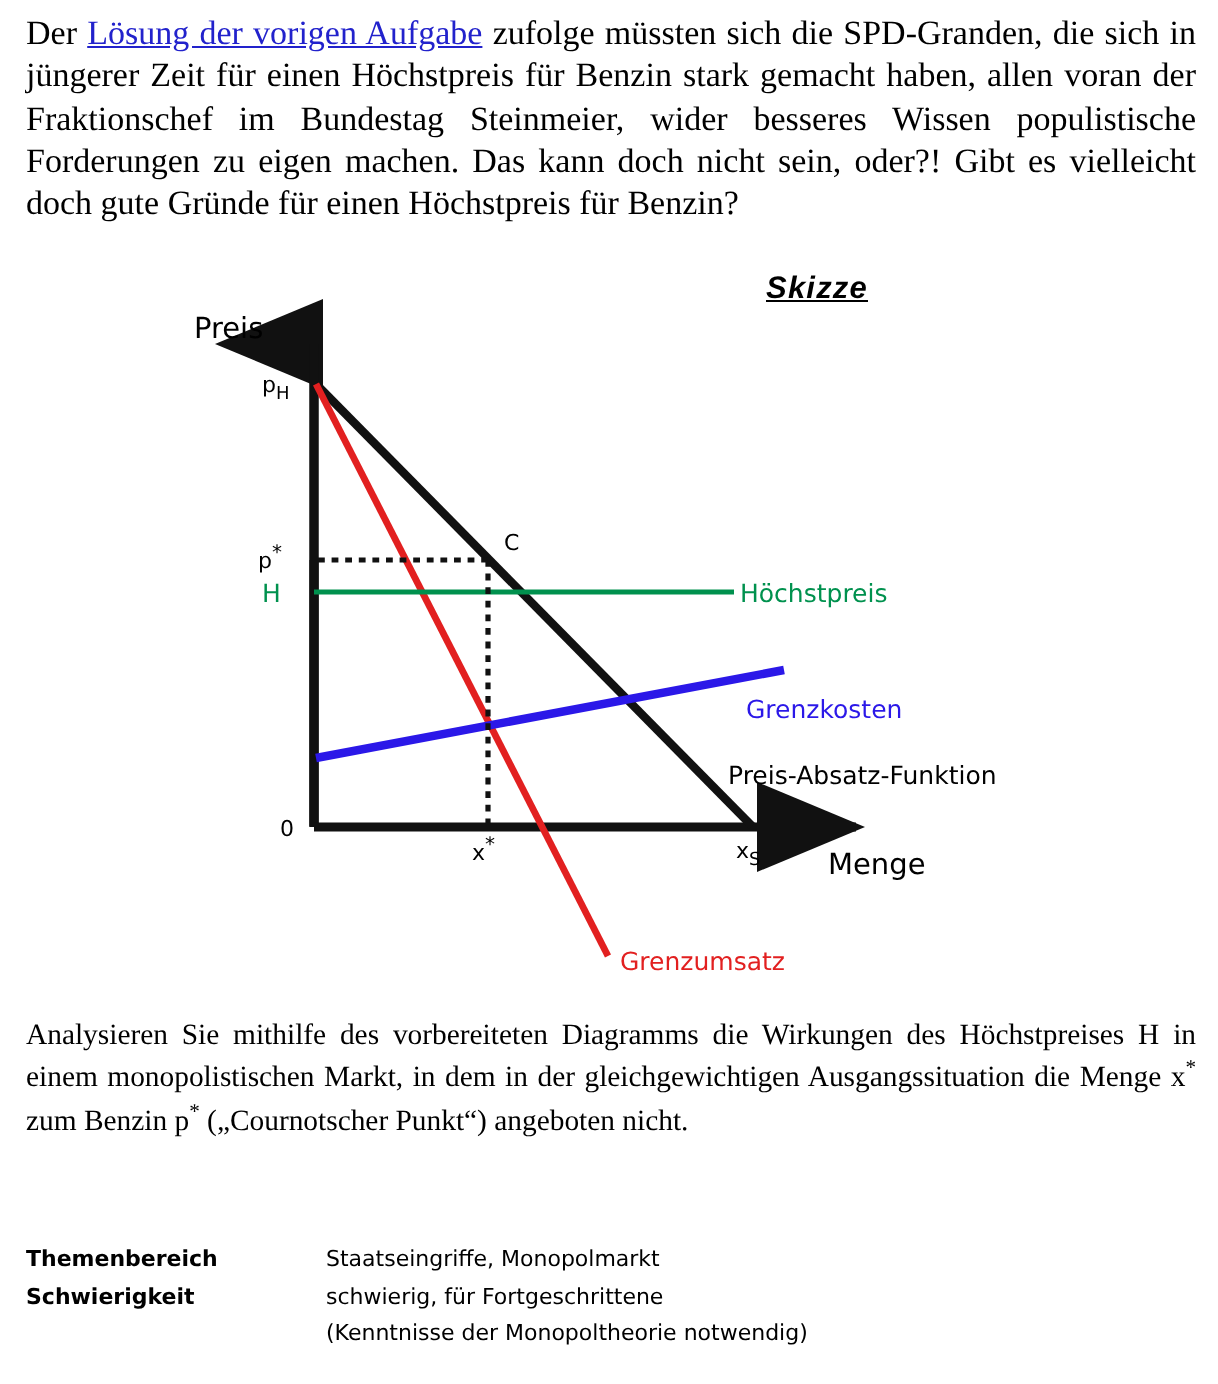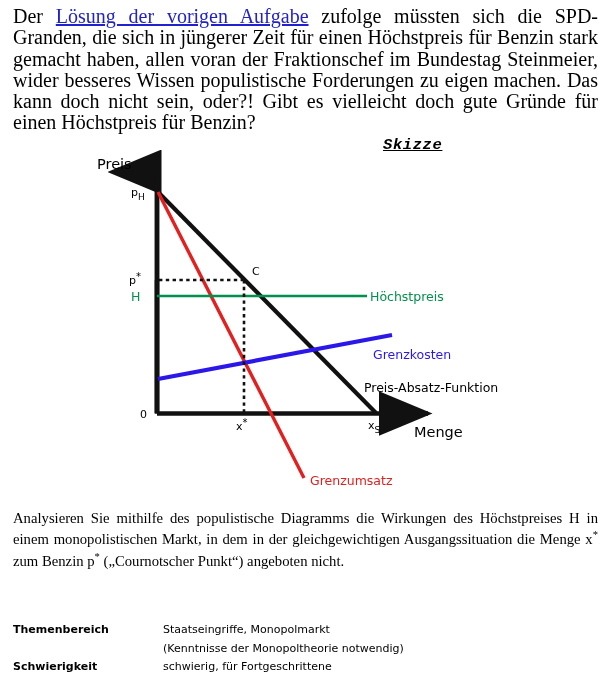--- a/index.html
+++ b/index.html
@@ -16,21 +16,21 @@
     color: #000000;
   }
 
   
   #intro-paragraph {
     position: absolute;
     left: 13px;
     top: 6px;
     width: 585px;
     font-family: "Liberation Serif", serif;
-    font-size: 20px;
+    font-size: 17px;
     line-height: 21.3px;
     text-align: justify;
     color: #000000;
   }
   #intro-paragraph .hyperlink {
     color: #2222cc;
     text-decoration: underline;
   }
 
   
@@ -38,21 +38,21 @@
     position: absolute;
     left: 0;
     top: 130px;
     width: 609px;
     height: 370px;
   }
   #figure-title {
     position: absolute;
     left: 383px;
     top: 6px;
-    font-family: Liberation Mono, monospace;
+    font-family: Liberation Sans, sans-serif;
     font-style: italic;
     font-weight: bold;
     font-size: 15.5px;
     letter-spacing: 0.6px;
     text-decoration: underline;
     color: #000000;
     white-space: nowrap;
   }
   #chart-svg {
     position: absolute;
@@ -203,30 +203,30 @@
 
     <text class="fig-label-blue" x="373" y="229">Grenzkosten</text>
 
     <text class="fig-label" x="364" y="262" font-size="12px">Preis-Absatz-Funktion</text>
 
     <text class="fig-label-red" x="310" y="355">Grenzumsatz</text>
 
   </svg>
 </div>
 
-<div id="task-paragraph"><span>Analysieren Sie mithilfe des populistische Diagramms die Wirkungen des Höchstpreises H in einem monopolistischen Markt, in dem in der gleichgewichtigen Ausgangssituation die Menge x</span><sup class="star">*</sup><span> zum Benzin p</span><sup class="star">*</sup><span> („Cournotscher Punkt“) angeboten nicht.</span></div>
+<div id="task-paragraph"><span>Analysieren Sie mithilfe des vorbereiteten Diagramms die Wirkungen des Höchstpreises H in einem monopolistischen Markt, in dem in der gleichgewichtigen Ausgangssituation die Menge x</span><sup class="star">*</sup><span> zum Benzin p</span><sup class="star">*</sup><span> („Cournotscher Punkt“) angeboten nicht.</span></div>
 
 <table id="meta-table">
   <tbody>
     <tr>
       <td class="meta-key">Themenbereich</td>
       <td class="meta-val">Staatseingriffe, Monopolmarkt</td>
     </tr>
     <tr>
+      <td class="meta-key">Schwierigkeit</td>
+      <td class="meta-val">schwierig,  für Fortgeschrittene</td>
+    </tr>
+    <tr>
       <td class="meta-key"></td>
       <td class="meta-val">(Kenntnisse  der  Monopoltheorie  notwendig)</td>
     </tr>
-    <tr>
-      <td class="meta-key">Schwierigkeit</td>
-      <td class="meta-val">schwierig,  für Fortgeschrittene</td>
-    </tr>
   </tbody>
 </table>
 
 </body></html>

